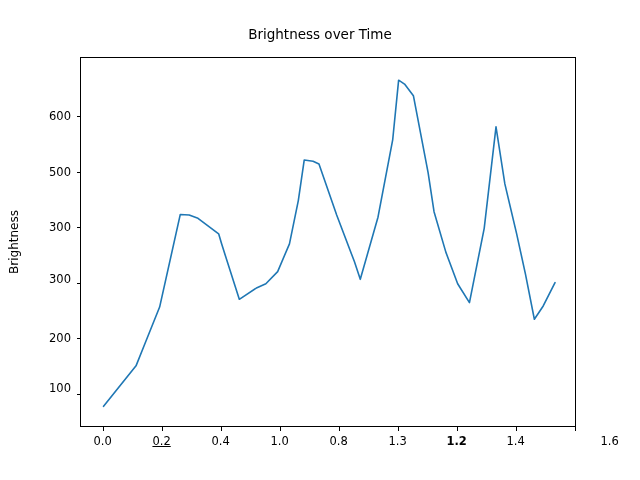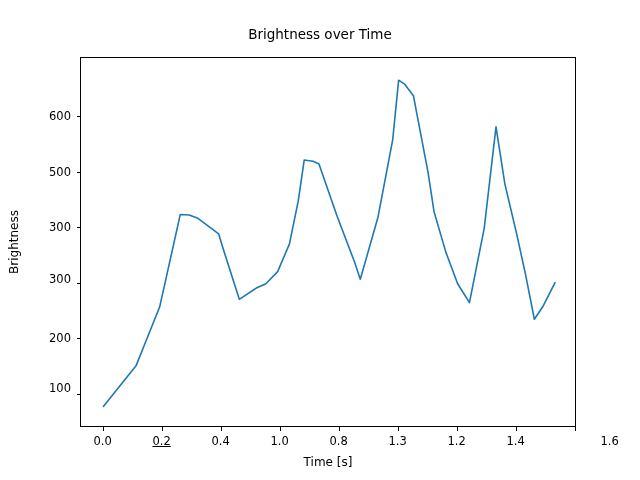--- a/index.html
+++ b/index.html
@@ -88,21 +88,20 @@
   }
 </style>
 </head>
 <body>
 
 <div id="figure">
 
   <div id="chart-title">Brightness over Time</div>
 
   <div id="ylabel">Brightness</div>
-  <div id="xlabel">Time [s]</div>
 
   <div id="ticks-layer">
       <div class="tick-mark ytick-mark" style="top: 393.717px;"></div>
       <div class="tick-label ytick-label" style="top: 388px; right: 569px;">100</div>
       <div class="tick-mark ytick-mark" style="top: 338.244px;"></div>
       <div class="tick-label ytick-label" style="top: 338.244px; right: 569px;">200</div>
       <div class="tick-mark ytick-mark" style="top: 282.772px;"></div>
       <div class="tick-label ytick-label" style="top: 279px; right: 569px;">300</div>
       <div class="tick-mark ytick-mark" style="top: 227.3px;"></div>
       <div class="tick-label ytick-label" style="top: 227.3px; right: 569px;">300</div>
@@ -116,21 +115,21 @@
       <div class="tick-label xtick-label" style="left: 161.585px; top: 434px; text-decoration: underline;">0.2</div>
       <div class="tick-mark xtick-mark" style="left: 220.597px;"></div>
       <div class="tick-label xtick-label" style="left: 220.597px; top: 434px;">0.4</div>
       <div class="tick-mark xtick-mark" style="left: 279.61px;"></div>
       <div class="tick-label xtick-label" style="left: 279.61px; top: 434px;">1.0</div>
       <div class="tick-mark xtick-mark" style="left: 338.622px;"></div>
       <div class="tick-label xtick-label" style="left: 338.622px; top: 434px;">0.8</div>
       <div class="tick-mark xtick-mark" style="left: 397.635px;"></div>
       <div class="tick-label xtick-label" style="left: 397.635px; top: 434px;">1.3</div>
       <div class="tick-mark xtick-mark" style="left: 456.647px;"></div>
-      <div class="tick-label xtick-label" style="left: 456.647px; top: 434px;">1.2</div>
+      <div class="tick-label xtick-label" style="left: 456.647px; top: 434px; font-weight: bold;">1.2</div>
       <div class="tick-mark xtick-mark" style="left: 515.66px;"></div>
       <div class="tick-label xtick-label" style="left: 515.66px; top: 434px;">1.4</div>
       <div class="tick-mark xtick-mark" style="left: 574.672px;"></div>
       <div class="tick-label xtick-label" style="left: 574.672px; top: 434px; margin-left: 35px;">1.6</div>
     </div>
 
   <div id="plot-area">
     <svg id="plot-svg" width="496" height="370" viewBox="0 0 496 370">
       <polyline id="data-polyline" fill="none" stroke="#1f77b4" stroke-width="1.6" stroke-linejoin="round" stroke-linecap="round" points="22.57,348.37 55.03,307.87 63.88,285.68 78.63,249.07 99.29,156.43 108.14,156.99 116.99,160.31 137.65,175.85 140.60,185.83 158.30,241.30 176.00,229.66 184.86,225.77 196.66,213.57 208.46,185.83 217.31,142.56 223.21,102.07 232.07,103.18 237.97,105.95 255.67,156.99 273.38,203.58 279.28,221.33 296.98,159.21 311.73,81.54 317.63,22.19 323.54,26.07 332.39,37.72 347.14,114.83 353.04,153.66 364.84,194.15 376.65,225.77 388.45,244.63 403.20,170.30 415.01,68.79 423.86,125.92 435.66,175.85 444.51,216.34 453.36,261.27 462.22,247.96 474.02,224.66"></polyline>
     </svg>

